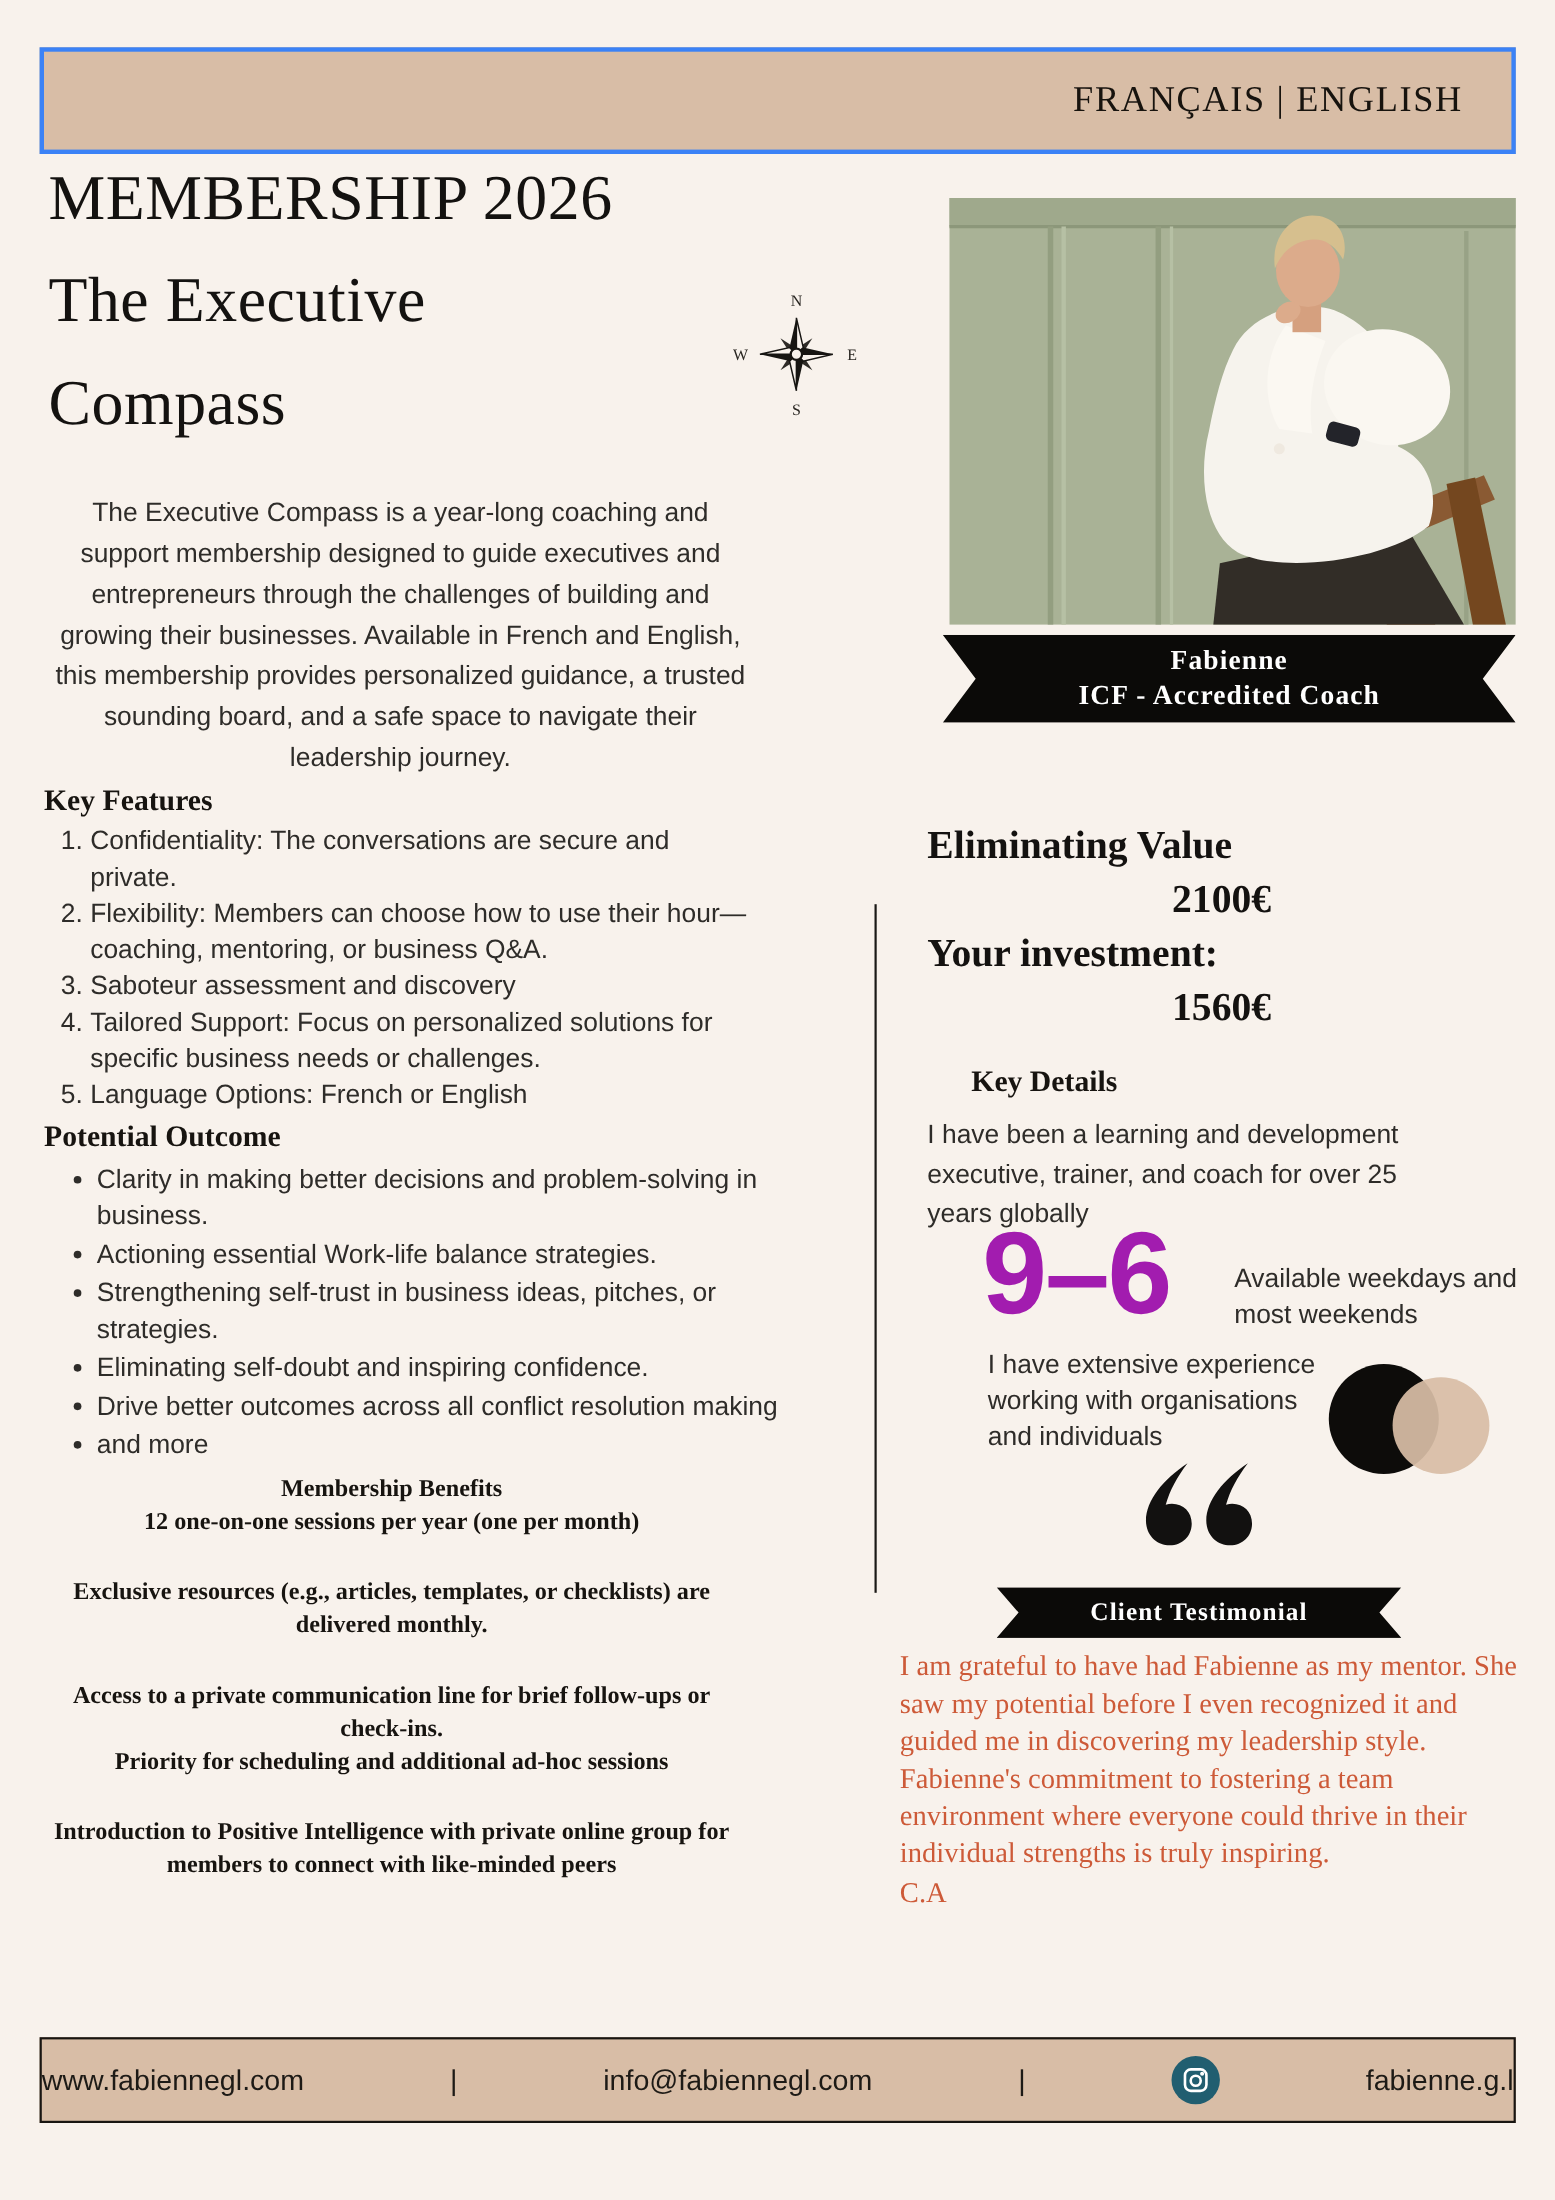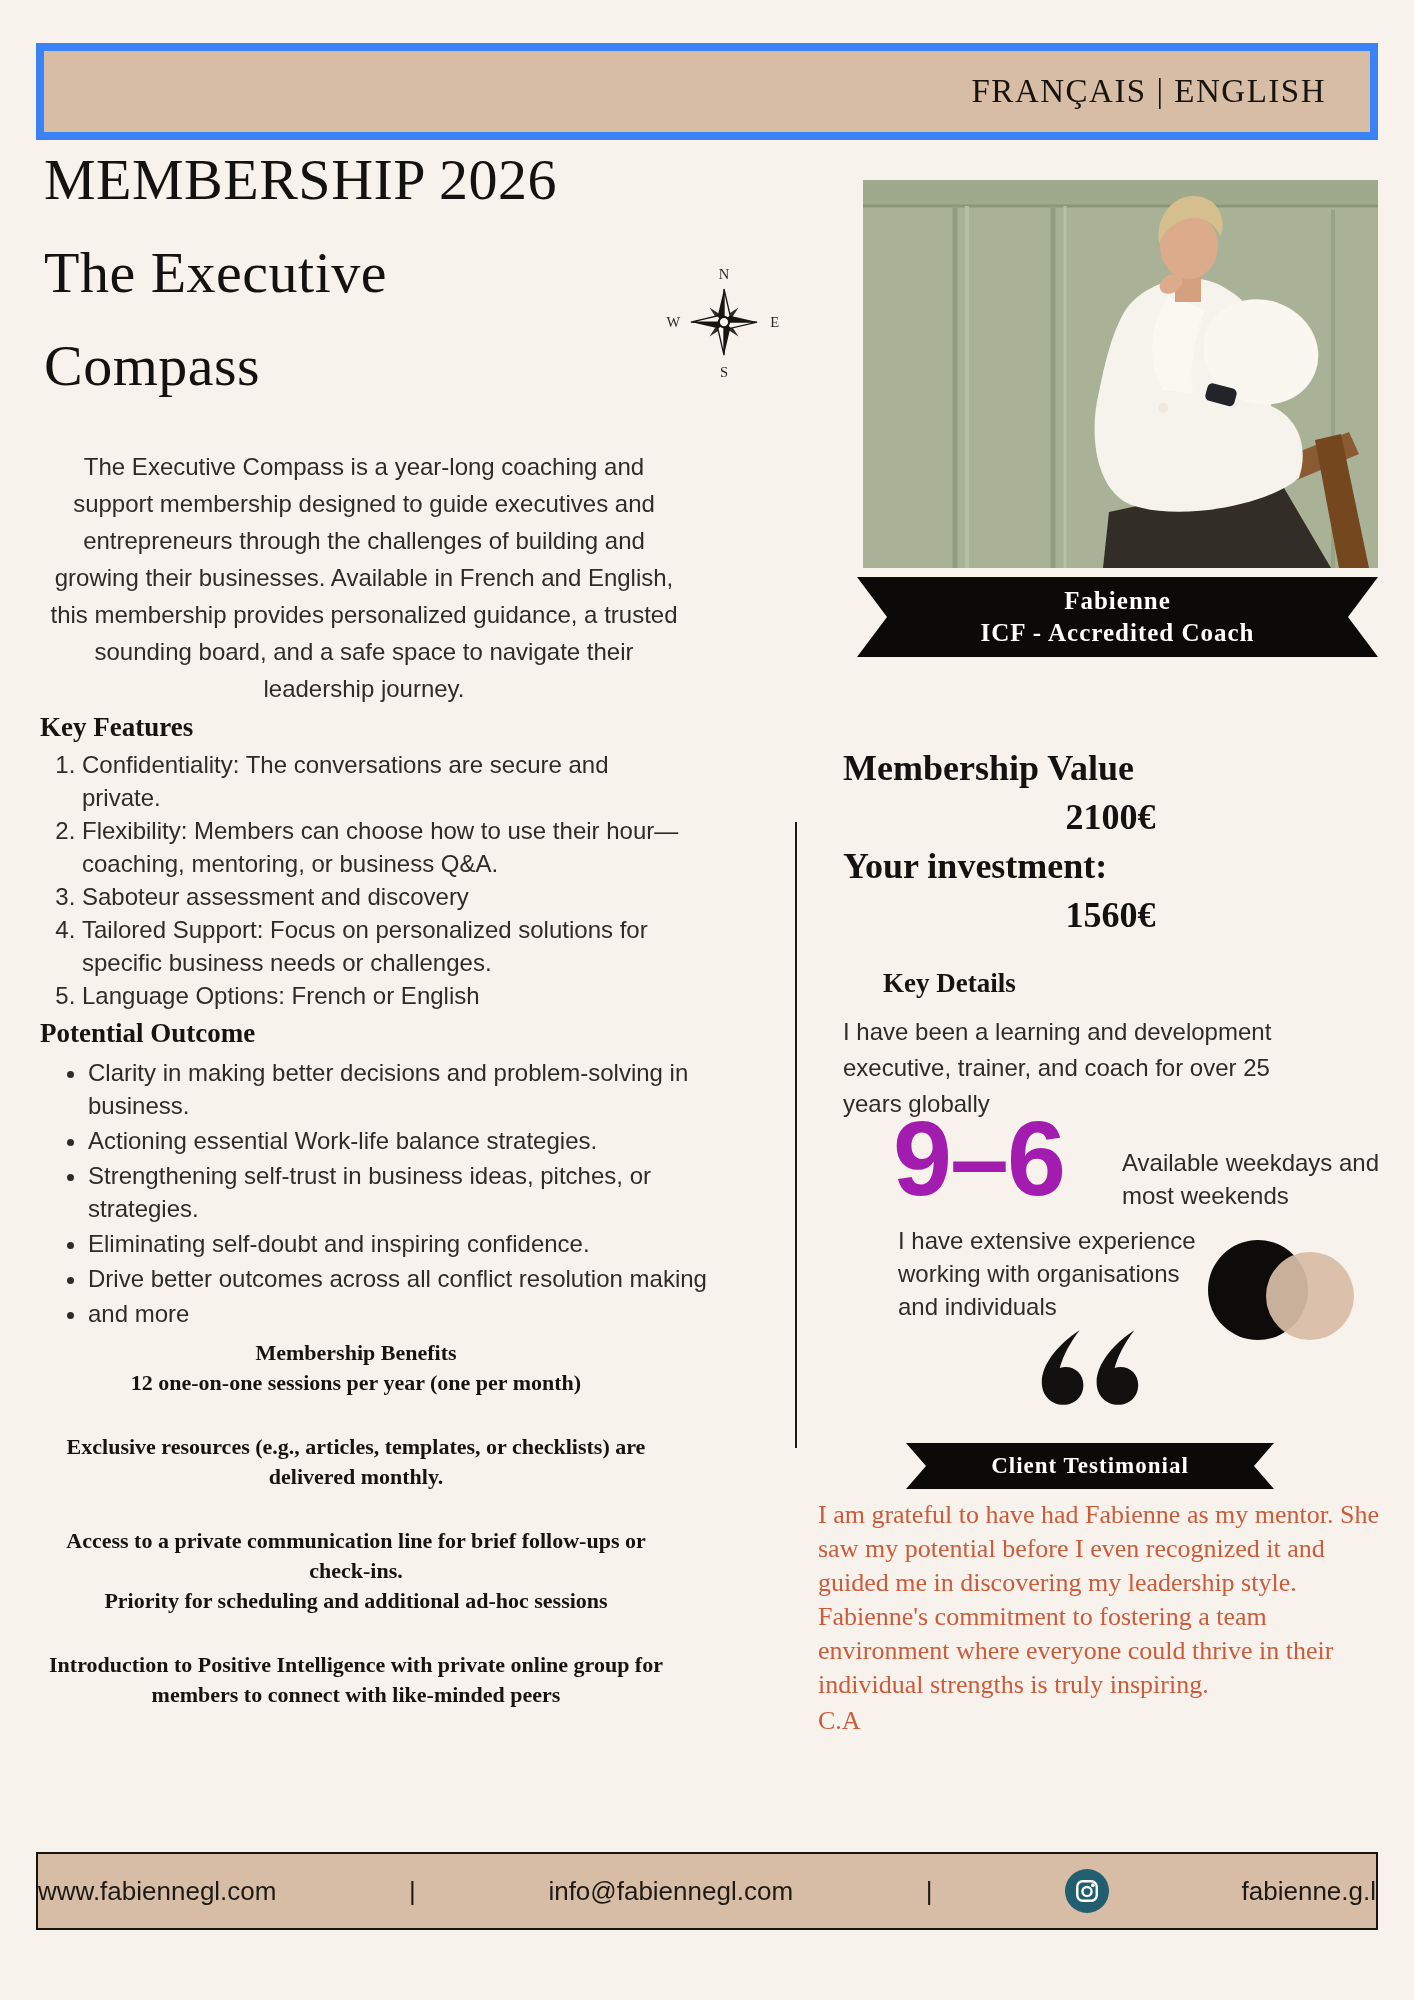--- a/index.html
+++ b/index.html
@@ -1,21 +1,21 @@
 <!DOCTYPE html>
 <html><head>
 <meta charset="utf-8">
 <style>
   html,body{margin:0;padding:0;background:#e8e4df;}
   .page{position:relative;width:1414px;height:2000px;background:#f8f2ec;overflow:hidden;
         font-family:"Liberation Sans",sans-serif;color:#2e2c29;}
 
   
   .banner{position:absolute;left:36px;top:43px;width:1342px;height:97px;background:#d8bda6;
-          border:8px solid #3b82f6;box-sizing:border-box;display:flex;align-items:center;
+          border:4px solid #3b82f6;box-sizing:border-box;display:flex;align-items:center;
           justify-content:flex-end;padding-right:44px;}
   .lang{font-family:"Liberation Serif",serif;font-size:33px;letter-spacing:1.5px;color:#17130e;}
 
   .footerbar{position:absolute;left:36px;top:1852px;width:1342px;height:78px;background:#d8bda6;
              border:2px solid #181511;box-sizing:border-box;display:flex;align-items:center;
              justify-content:space-between;gap:18px;font-size:26px;color:#1d1a16;}
   .ig{width:44px;height:44px;border-radius:50%;background:#215e70;display:flex;
       align-items:center;justify-content:center;flex:0 0 auto;}
 
   
@@ -171,21 +171,21 @@
     <rect x="344" y="204" width="30" height="18" rx="5" fill="#23242a" transform="rotate(15 352 210)"></rect>
     <circle cx="300" cy="228" r="5" fill="#efe9e0"></circle>
   </svg>
 
   <div class="ribbon ribbon1">
     <span>Fabienne</span>
     <span>ICF - Accredited Coach</span>
   </div>
 
   <div class="pricing">
-    <div>Membership Value</div>
+    <div>Eliminating Value</div>
     <div class="amount">2100€</div>
     <div>Your investment:</div>
     <div class="amount">1560€</div>
   </div>
 
   <h3 class="h-serif kd-head">Key Details</h3>
   <p class="kd-bio">I have been a learning and development executive, trainer, and coach for over 25 years globally</p>
 
   <div class="hours">9–6</div>
   <div class="availability">Available weekdays and most weekends</div>

